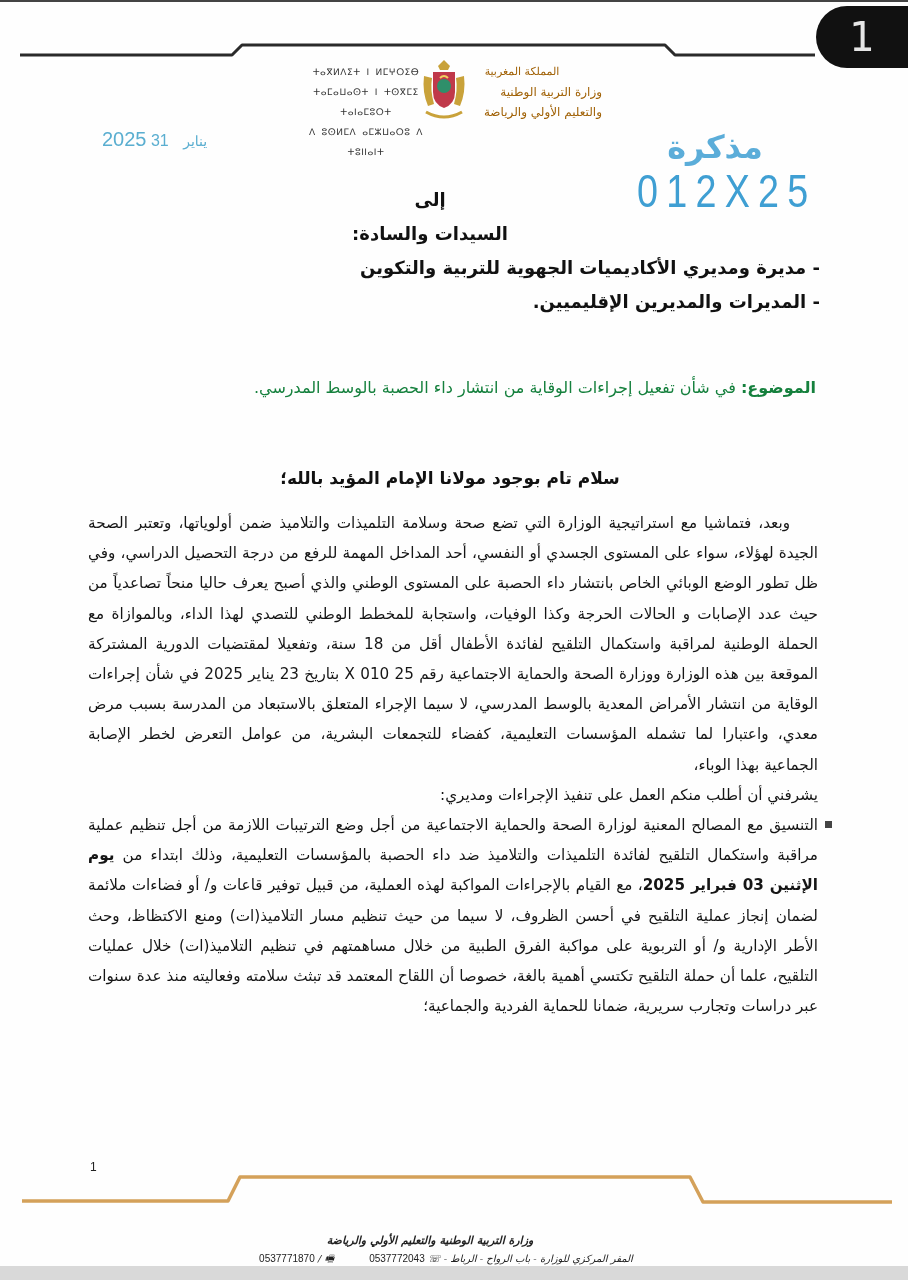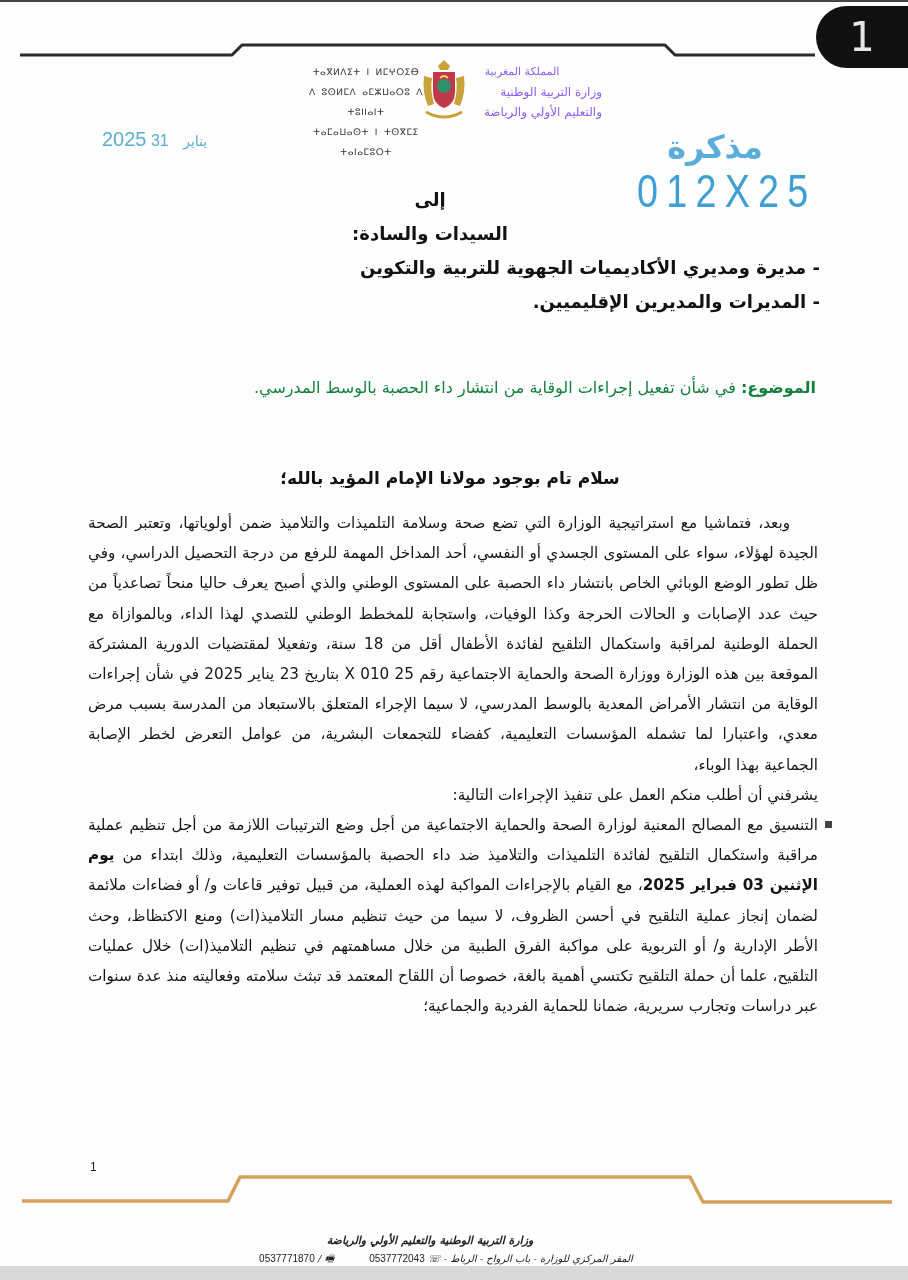--- a/index.html
+++ b/index.html
@@ -12,21 +12,21 @@
   .top-band { position: absolute; left: 0; top: 0; width: 908px; height: 2px; background: #444; }
   svg.frame { position: absolute; left: 0; top: 0; }
 
   .tab-num {
     position: absolute; right: 0; top: 6px; width: 92px; height: 62px;
     background: #111; border-radius: 32px 0 0 32px; color: #e6e6e6;
     font-family: "DejaVu Sans", sans-serif; font-size: 40px; line-height: 62px; text-align: center;
   }
 
   .hdr-ar { position: absolute; top: 62px; right: 306px; width: 160px; direction: rtl; text-align: right;
-    font-family: "DejaVu Serif", serif; font-size: 12px; line-height: 20px; color: #8b5cf6; }
+    font-family: "DejaVu Serif", serif; font-size: 12px; line-height: 20px; color: #a16207; }
   .hdr-ar div:first-child { text-align: center; font-size: 11px; }
   .hdr-tz { position: absolute; top: 62px; left: 306px; width: 120px; text-align: center;
     font-family: "DejaVu Sans Mono", monospace; font-size: 9px; line-height: 20px; color: #333; letter-spacing: 0.5px; }
   .emblem { position: absolute; left: 418px; top: 58px; width: 52px; height: 66px; }
 
   .date-stamp { position: absolute; left: 102px; top: 128px; color: #5aaed0; font-family: "Liberation Sans", sans-serif; direction: ltr; }
   .date-stamp .year { font-size: 20px; letter-spacing: 0px; }
   .date-stamp .month { font-size: 14px; margin: 0 14px 0 10px; }
   .date-stamp .day { font-size: 16px; letter-spacing: 6px; }
 
@@ -69,22 +69,22 @@
 
 <div class="tab-num">1</div>
 
 <div class="hdr-ar">
   <div>المملكة المغربية</div>
   <div>وزارة التربية الوطنية</div>
   <div>والتعليم الأولي والرياضة</div>
 </div>
 <div class="hdr-tz">
   <div>ⵜⴰⴳⵍⴷⵉⵜ ⵏ ⵍⵎⵖⵔⵉⴱ</div>
+  <div>ⵜⴰⵎⴰⵡⴰⵙⵜ ⵏ ⵜⵙⴳⵎⵉ ⵜⴰⵏⴰⵎⵓⵔⵜ</div>
   <div>ⴷ ⵓⵙⵍⵎⴷ ⴰⵎⵣⵡⴰⵔⵓ ⴷ ⵜⵓⵏⵏⴰⵏⵜ</div>
-  <div>ⵜⴰⵎⴰⵡⴰⵙⵜ ⵏ ⵜⵙⴳⵎⵉ ⵜⴰⵏⴰⵎⵓⵔⵜ</div>
 </div>
 <svg class="emblem" viewBox="0 0 52 66">
   <path d="M20 8 L26 2 L32 8 L30 12 L22 12 Z" fill="#c9a23a"></path>
   <path d="M6 18 Q4 34 10 48 L16 46 Q12 32 14 20 Z" fill="#c9a23a"></path>
   <path d="M46 18 Q48 34 42 48 L36 46 Q40 32 38 20 Z" fill="#c9a23a"></path>
   <path d="M15 14 L37 14 L37 34 Q37 46 26 50 Q15 46 15 34 Z" fill="#c0394a"></path>
   <circle cx="26" cy="28" r="7" fill="#2f8f6a"></circle>
   <path d="M22 20 Q26 16 30 20" stroke="#f0d060" stroke-width="2" fill="none"></path>
   <path d="M8 54 Q26 64 44 54" stroke="#c9a23a" stroke-width="3" fill="none"></path>
 </svg>
@@ -106,21 +106,21 @@
 <div class="addr" style="top:268px; right:88px; left:auto; width:660px; text-align:right;">- المديرات والمديرين الإقليميين.</div>
 
 <div class="subject">
   <b>الموضوع:</b><span> في شأن تفعيل إجراءات الوقاية من انتشار داء الحصبة بالوسط المدرسي.</span>
 </div>
 
 <div class="greeting">سلام تام بوجود مولانا الإمام المؤيد بالله؛</div>
 
 <div class="body-text">
   <p class="indent">وبعد، فتماشيا مع استراتيجية الوزارة التي تضع صحة وسلامة التلميذات والتلاميذ ضمن أولوياتها، وتعتبر الصحة الجيدة لهؤلاء، سواء على المستوى الجسدي أو النفسي، أحد المداخل المهمة للرفع من درجة التحصيل الدراسي، وفي ظل تطور الوضع الوبائي الخاص بانتشار داء الحصبة على المستوى الوطني والذي أصبح يعرف حاليا منحاً تصاعدياً من حيث عدد الإصابات و الحالات الحرجة وكذا الوفيات، واستجابة للمخطط الوطني للتصدي لهذا الداء، وبالموازاة مع الحملة الوطنية لمراقبة واستكمال التلقيح لفائدة الأطفال أقل من 18 سنة، وتفعيلا لمقتضيات الدورية المشتركة الموقعة بين هذه الوزارة ووزارة الصحة والحماية الاجتماعية رقم 25 X 010 بتاريخ 23 يناير 2025 في شأن إجراءات الوقاية من انتشار الأمراض المعدية بالوسط المدرسي، لا سيما الإجراء المتعلق بالاستبعاد من المدرسة بسبب مرض معدي، واعتبارا لما تشمله المؤسسات التعليمية، كفضاء للتجمعات البشرية، من عوامل التعرض لخطر الإصابة الجماعية بهذا الوباء،</p>
-  <p>يشرفني أن أطلب منكم العمل على تنفيذ الإجراءات التالية:</p>
+  <p>يشرفني أن أطلب منكم العمل على تنفيذ الإجراءات ومديري:</p>
   <div class="bullet-item">
     <span class="bullet"></span>
     <p><span>التنسيق مع المصالح المعنية لوزارة الصحة والحماية الاجتماعية من أجل وضع الترتيبات اللازمة من أجل تنظيم عملية مراقبة واستكمال التلقيح لفائدة التلميذات والتلاميذ ضد داء الحصبة بالمؤسسات التعليمية، وذلك ابتداء من </span><b>يوم الإثنين 03 فبراير 2025</b><span>، مع القيام بالإجراءات المواكبة لهذه العملية، من قبيل توفير قاعات و/ أو فضاءات ملائمة لضمان إنجاز عملية التلقيح في أحسن الظروف، لا سيما من حيث تنظيم مسار التلاميذ(ات) ومنع الاكتظاظ، وحث الأطر الإدارية و/ أو التربوية على مواكبة الفرق الطبية من خلال مساهمتهم في تنظيم التلاميذ(ات) خلال عمليات التلقيح، علما أن حملة التلقيح تكتسي أهمية بالغة، خصوصا أن اللقاح المعتمد قد تبثث سلامته وفعاليته منذ عدة سنوات عبر دراسات وتجارب سريرية، ضمانا للحماية الفردية والجماعية؛</span></p>
   </div>
 </div>
 
 <div class="page-no">1</div>
 
 <div class="footer">
   <div class="l1">وزارة التربية الوطنية والتعليم الأولي والرياضة</div>

